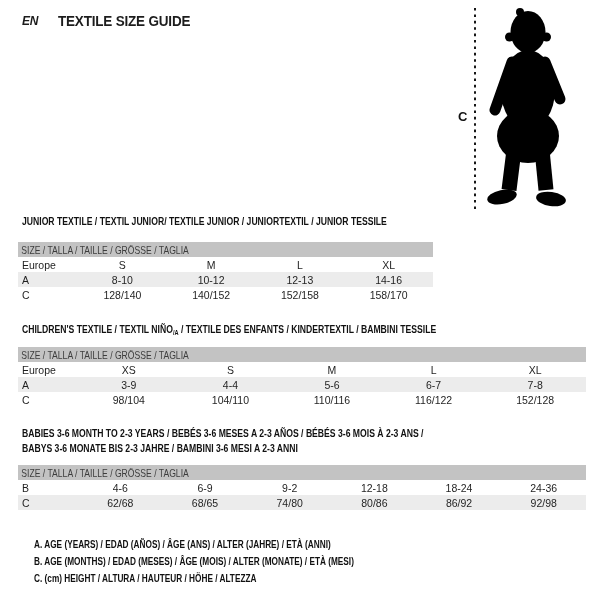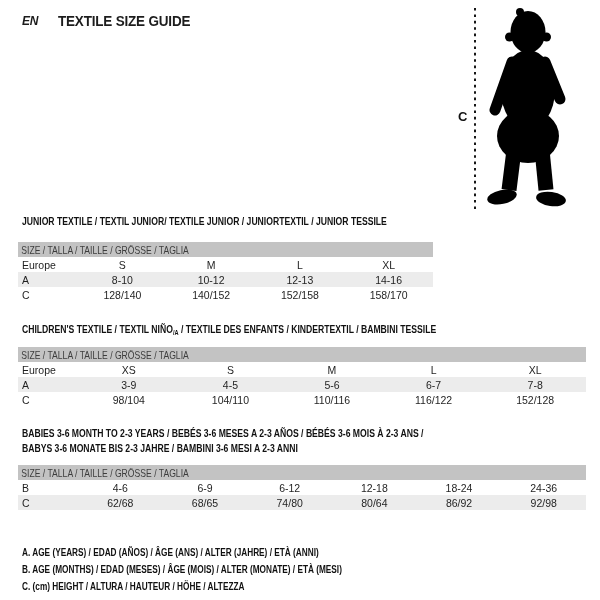--- a/index.html
+++ b/index.html
@@ -29,21 +29,21 @@
   .size-bar{
     height:15px;background:#c3c3c3;display:flex;align-items:center;
     color:#3d3d3d;font-size:10.5px;
   }
   .size-bar-text{white-space:nowrap;transform:scaleX(0.82);transform-origin:left center;padding-left:4px;}
   .trow{display:flex;height:15px;align-items:center;font-size:10.5px;color:#1f1f1f;}
   .trow.alt{background:#ececec;}
   .tc{flex:1;text-align:center;white-space:nowrap;}
   .tc.first{flex:0 0 56px;text-align:left;padding-left:4px;}
   
-  .legend{position:absolute;left:22px;top:536px;margin-top:8px;}
+  .legend{position:absolute;left:34px;top:536px;}
   .legend-line{
     font-size:11px;font-weight:bold;color:#111;height:17px;line-height:17px;
     white-space:nowrap;transform:scaleX(0.75);transform-origin:left center;
   }
 </style>
 </head>
 <body>
 
 <div class="lang-block">
   <div class="lang-row">
@@ -110,21 +110,21 @@
     <span class="tc first">Europe</span>
     <span class="tc">XS</span>
     <span class="tc">S</span>
     <span class="tc">M</span>
     <span class="tc">L</span>
     <span class="tc">XL</span>
   </div>
   <div class="trow alt">
     <span class="tc first">A</span>
     <span class="tc">3-9</span>
-    <span class="tc">4-5</span>
+    <span class="tc">4-4</span>
     <span class="tc">5-6</span>
     <span class="tc">6-7</span>
     <span class="tc">7-8</span>
   </div>
   <div class="trow">
     <span class="tc first">C</span>
     <span class="tc">98/104</span>
     <span class="tc">104/110</span>
     <span class="tc">110/116</span>
     <span class="tc">116/122</span>
@@ -137,31 +137,31 @@
   <div>BABYS 3-6 MONATE BIS 2-3 JAHRE / BAMBINI 3-6 MESI A 2-3 ANNI</div>
 </div>
 <div class="size-table" style="top:465px;width:568px;">
   <div class="size-bar">
     <span class="size-bar-text">SIZE / TALLA / TAILLE / GRÖSSE / TAGLIA</span>
   </div>
   <div class="trow">
     <span class="tc first">B</span>
     <span class="tc">4-6</span>
     <span class="tc">6-9</span>
-    <span class="tc">6-12</span>
+    <span class="tc">9-2</span>
     <span class="tc">12-18</span>
     <span class="tc">18-24</span>
     <span class="tc">24-36</span>
   </div>
   <div class="trow alt">
     <span class="tc first">C</span>
     <span class="tc">62/68</span>
     <span class="tc">68/65</span>
     <span class="tc">74/80</span>
-    <span class="tc">80/64</span>
+    <span class="tc">80/86</span>
     <span class="tc">86/92</span>
     <span class="tc">92/98</span>
   </div>
 </div>
 
 <div class="legend">
   <div class="legend-line">A. AGE (YEARS) / EDAD (AÑOS) / ÂGE (ANS) / ALTER (JAHRE) / ETÀ (ANNI)</div>
   <div class="legend-line">B. AGE (MONTHS) / EDAD (MESES) / ÂGE (MOIS) / ALTER (MONATE) / ETÀ (MESI)</div>
   <div class="legend-line">C. (cm) HEIGHT / ALTURA / HAUTEUR / HÖHE / ALTEZZA</div>
 </div>

